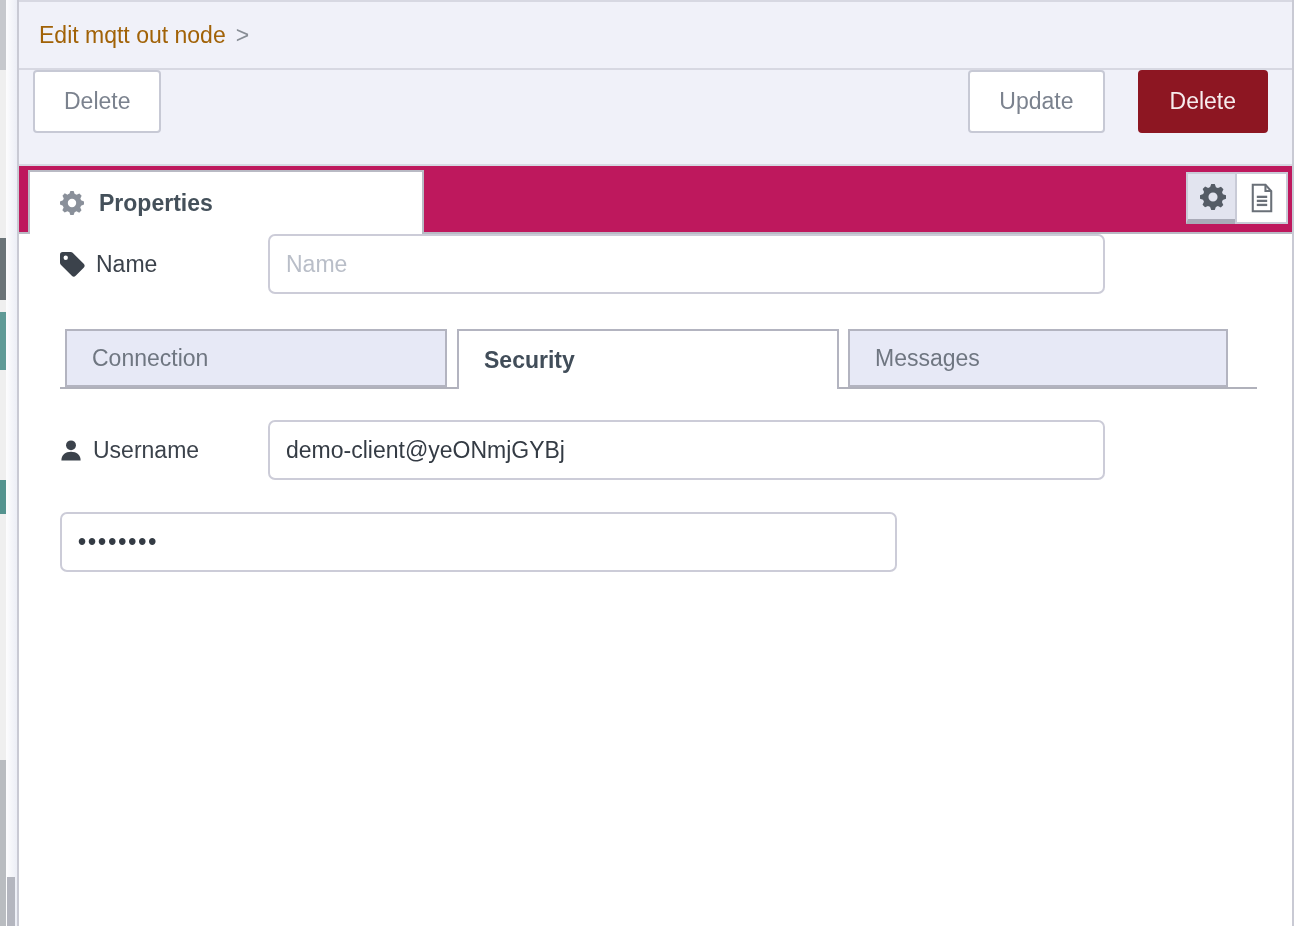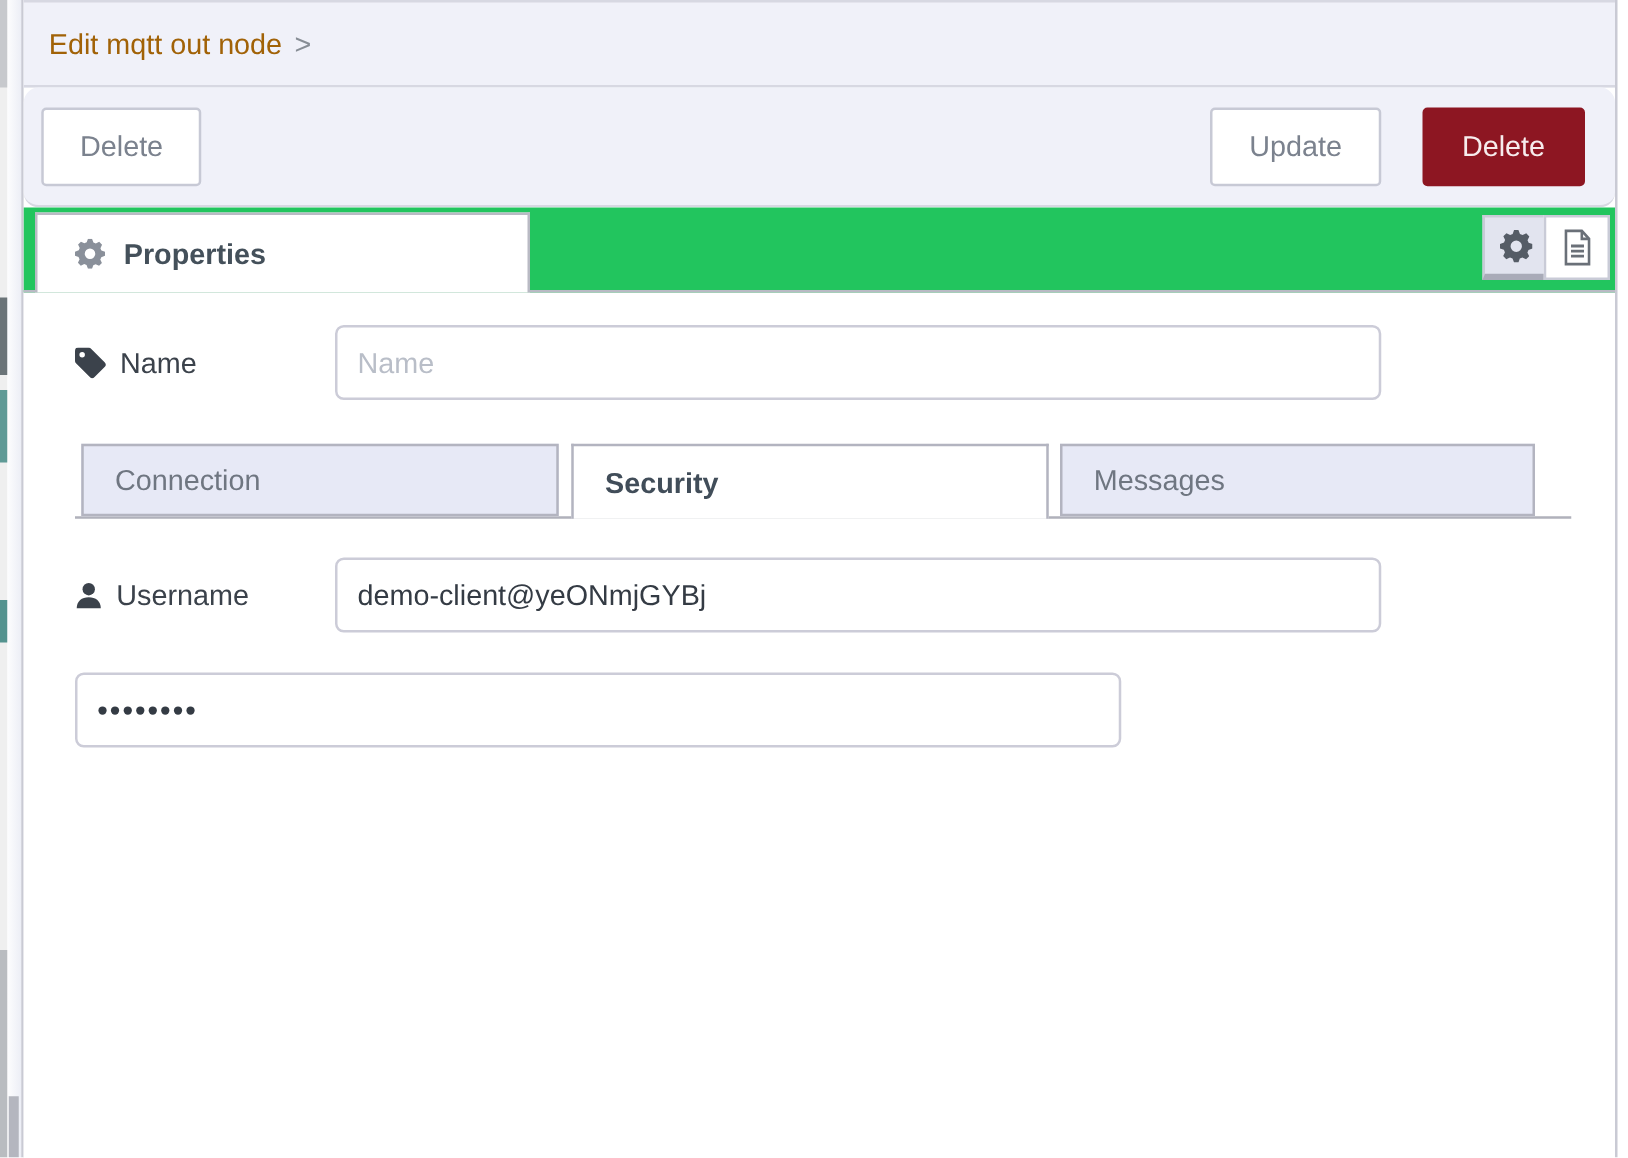--- a/index.html
+++ b/index.html
@@ -28,42 +28,42 @@
           background: #ffffff; border-right: 2px solid #c9cad4; display: flex; flex-direction: column; }
 
   .breadcrumb-bar { height: 70px; background: #f0f1f9; border-top: 2px solid #d7d8e2;
                     border-bottom: 2px solid #d7d8e2; display: flex; align-items: center;
                     padding-left: 20px; font-size: 23px; }
   .crumb-parent { color: #a16207; }
   .crumb-sep { color: #878d95; margin: 0 10px; }
   .crumb-current { color: #4a545e; font-weight: bold; }
 
   .button-bar { height: 96px; background: #f0f1f9; border-bottom: 2px solid #d7d8e2;
-                display: flex; align-items: center; padding: 0 24px 0 14px; border-radius: 12px; }
+                display: flex; padding: 0 24px 0 14px; }
   .btn { height: 63px; font-size: 23px; border-radius: 4px; cursor: pointer;
          font-family: "Liberation Sans", sans-serif; }
   .btn-secondary { background: #ffffff; border: 2px solid #c7c9d5; color: #7b828e; padding: 0 29px; }
   .btn-primary   { background: #8d1622; border: 2px solid #8d1622; color: #f7eced; padding: 0 30px; }
   .btn-cancel { margin-left: auto; }
   .btn-update { margin-left: 33px; }
 
   
-  .tab-bar { height: 68px; background: #22c55e; position: relative; flex: 0 0 auto; }
+  .tab-bar { height: 68px; background: #be185d; position: relative; flex: 0 0 auto; }
   .tab-bar-underline { position: absolute; left: 0; right: 0; bottom: 0; height: 2px; background: #b9bac4; }
   .properties-tab { position: absolute; left: 9px; top: 4px; width: 396px; height: 64px;
                     background: #ffffff; border: 2px solid #b9bac4; border-bottom: none;
                     display: flex; align-items: center; gap: 15px; padding-left: 30px; z-index: 2; }
   .properties-tab .label { font-size: 23px; font-weight: bold; color: #44505a; }
   .icon-btn { position: absolute; top: 6px; width: 53px; height: 52px; border: 2px solid #c9cbd7;
               display: flex; align-items: center; justify-content: center; cursor: pointer; z-index: 2; }
   .icon-btn.gear-selected { right: 53px; background: #e2e4ef; border-bottom: 5px solid #a9abb8; }
   .icon-btn.doc { right: 4px; background: #ffffff; }
 
   
-  .content { flex: 1; background: #ffffff; padding-top: 26px; }
+  .content { flex: 1; background: #ffffff; }
   .form-row { display: flex; align-items: center; margin-left: 41px; height: 60px; }
   .row-label { width: 208px; display: flex; align-items: center; gap: 11px;
                font-size: 23px; color: #3b424b; }
   .text-input { width: 837px; height: 60px; border: 2px solid #ccccd8; border-radius: 7px;
                 font-size: 23px; color: #343b44; padding: 0 16px;
                 font-family: "Liberation Sans", sans-serif; background: #ffffff; outline: none; }
   .text-input::placeholder { color: #b9bec8; }
   .password-input { letter-spacing: 2px; font-weight: bold; }
 
   .inner-tabs { position: relative; margin: 35px 0 0 41px; width: 1197px; height: 60px; }

